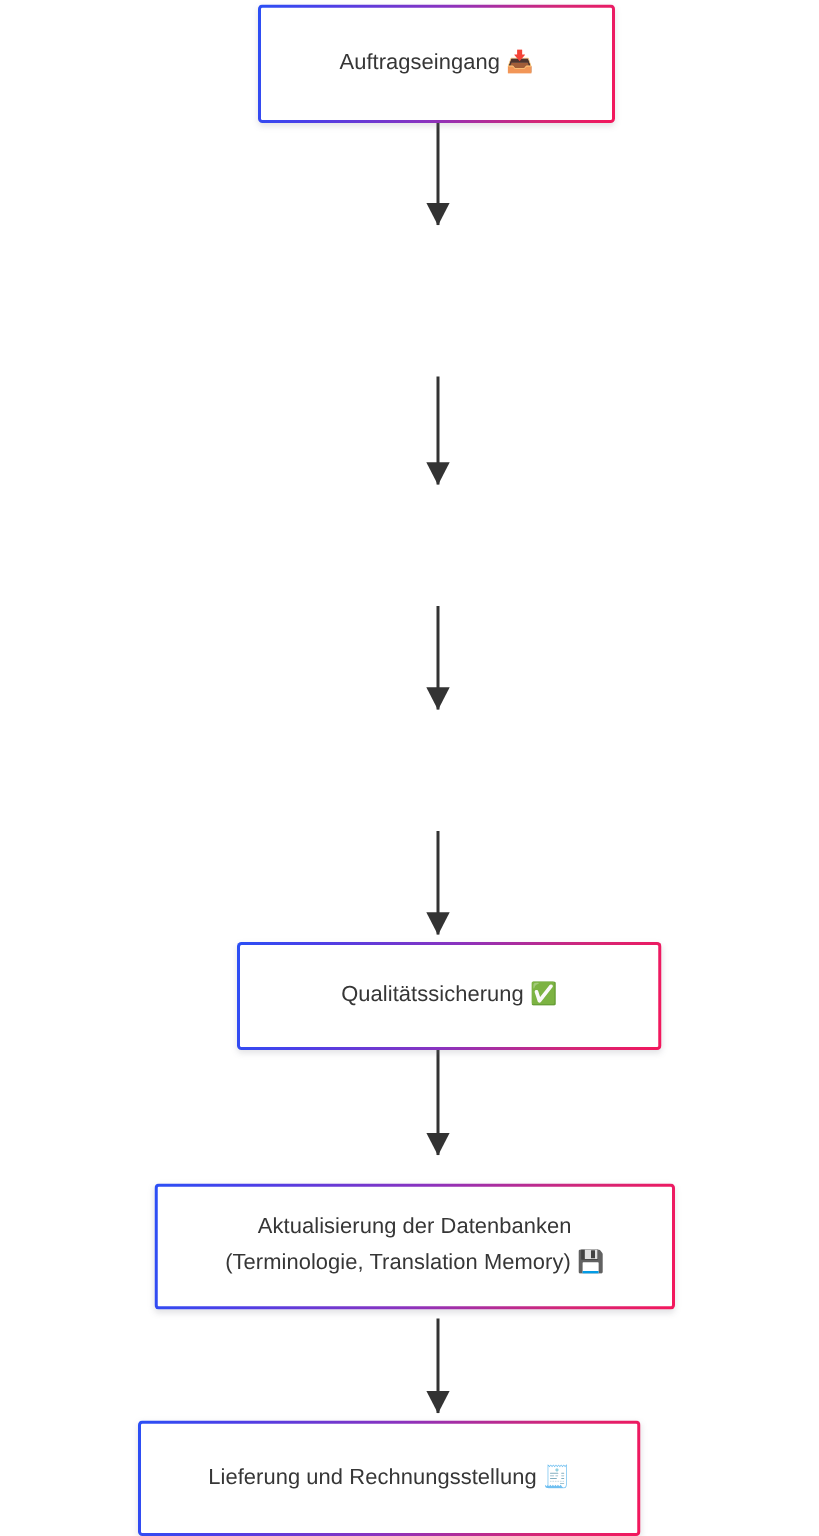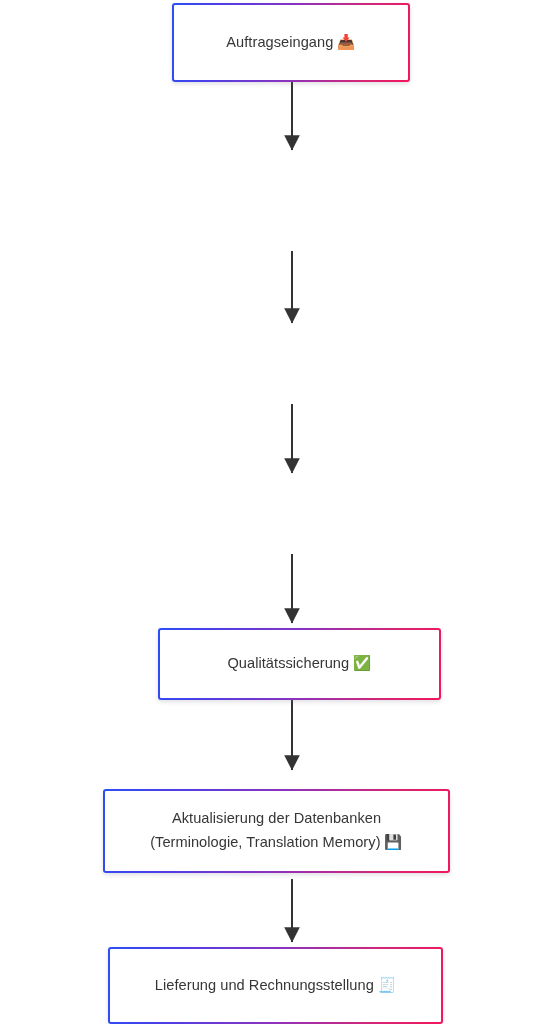--- a/index.html
+++ b/index.html
@@ -55,21 +55,21 @@
     font-family: "Liberation Sans", sans-serif;
   }
 
   
   #node-1 { left: 172px; top: 3px;   width: 238px; height: 79px; }
   #node-2 { left: 150px; top: 155px; width: 281px; height: 96px; }
   #node-3 { left: 150px; top: 328px; width: 281px; height: 76px; }
   #node-4 { left: 185px; top: 478px; width: 214px; height: 76px; }
   #node-5 { left: 158px; top: 628px; width: 283px; height: 72px; }
   #node-6 { left: 103px; top: 775px; width: 347px; height: 84px; margin-top: 14px; }
-  #node-7 { left: 108px; top: 947px; width: 335px; height: 77px; }
+  #node-7 { left: 92px; top: 947px; width: 335px; height: 77px; }
 </style>
 </head>
 <body>
 
 <div id="flowchart">
 
   <svg class="edges-layer" width="546" height="1024" viewBox="0 0 546 1024" xmlns="http://www.w3.org/2000/svg">
     <defs>
       <marker id="arrowhead" markerWidth="10" markerHeight="10" refX="7.4" refY="4" orient="auto" markerUnits="strokeWidth">
         <path d="M0,0.1 L0,7.9 L7.6,4 z" fill="#333333"></path>

